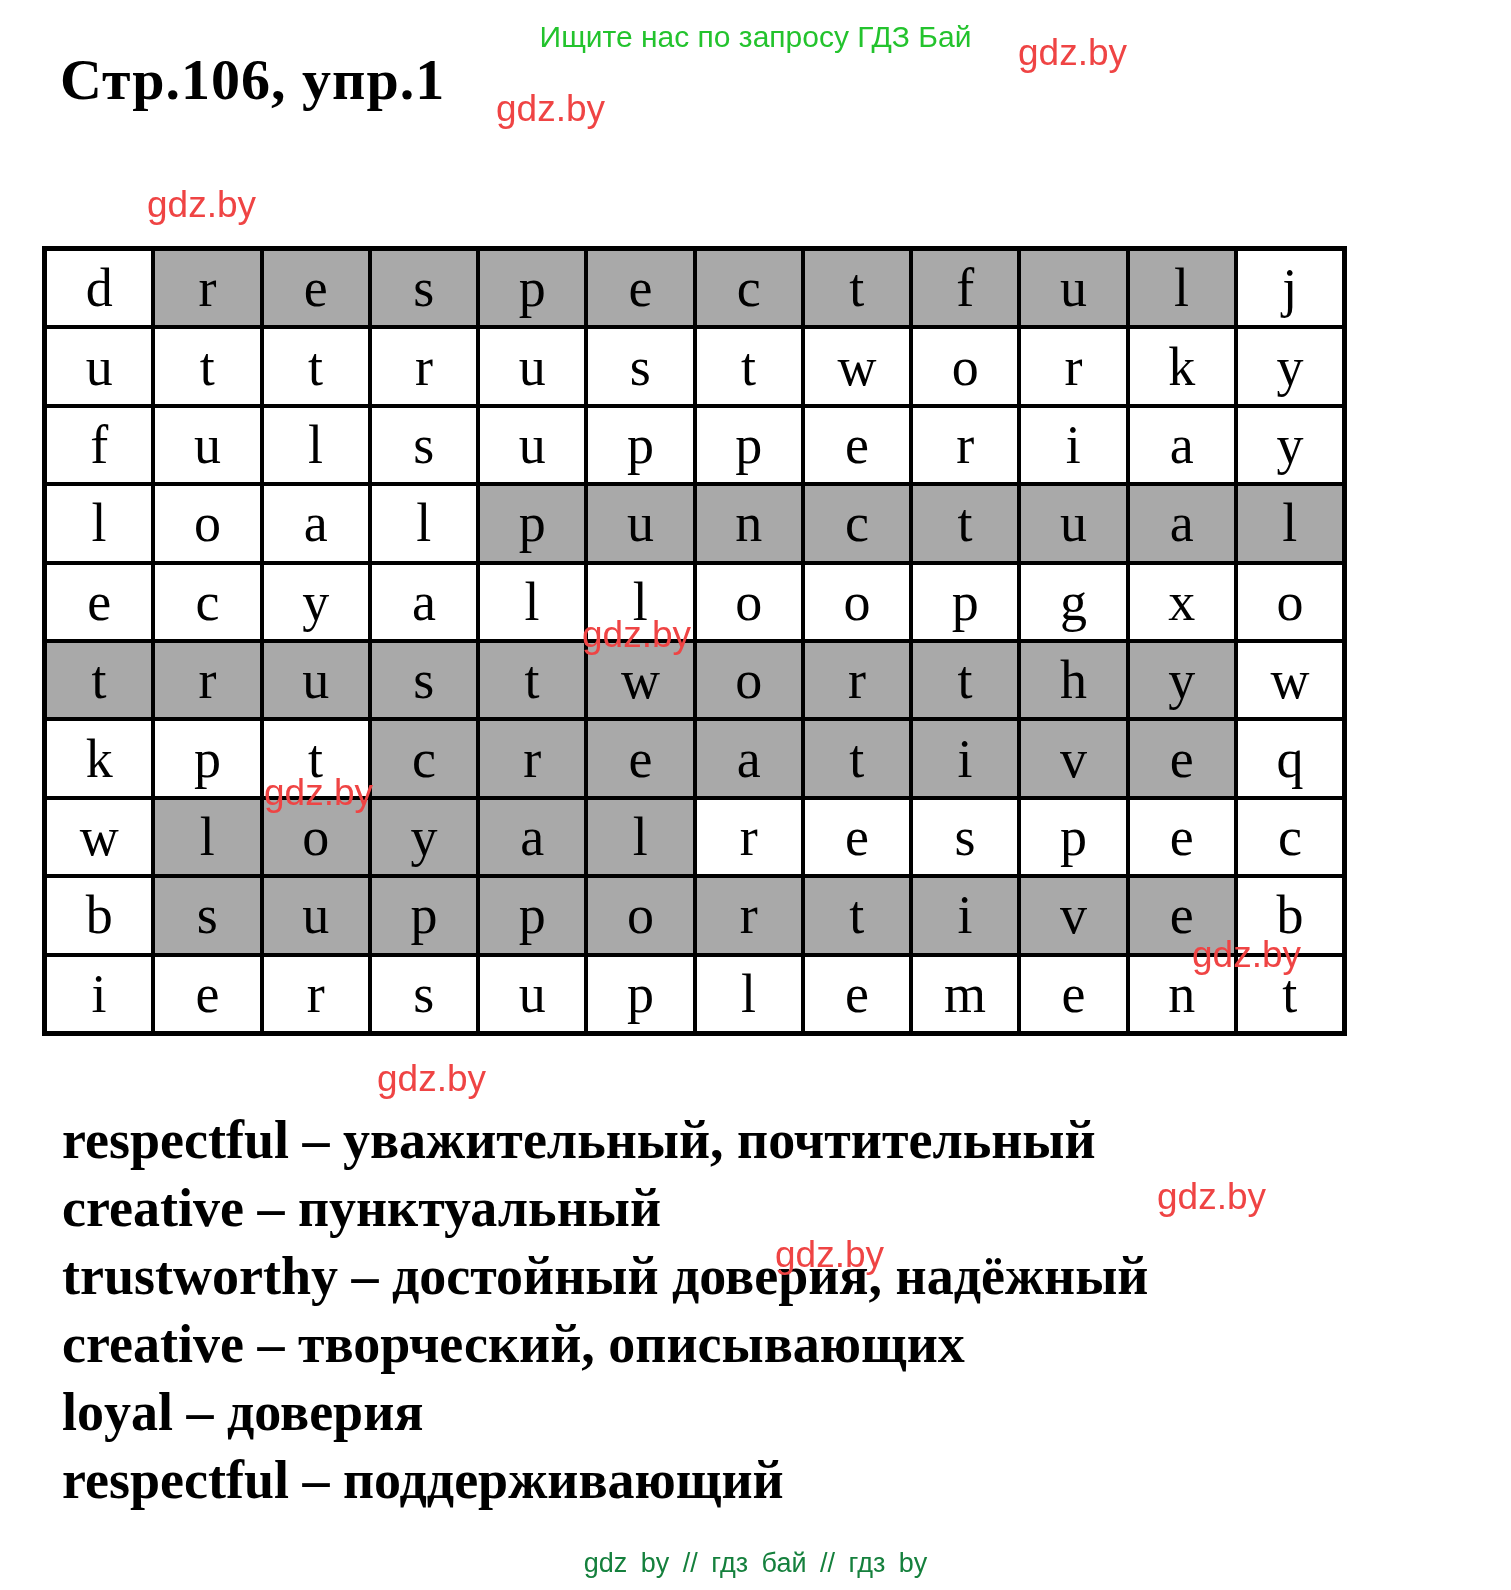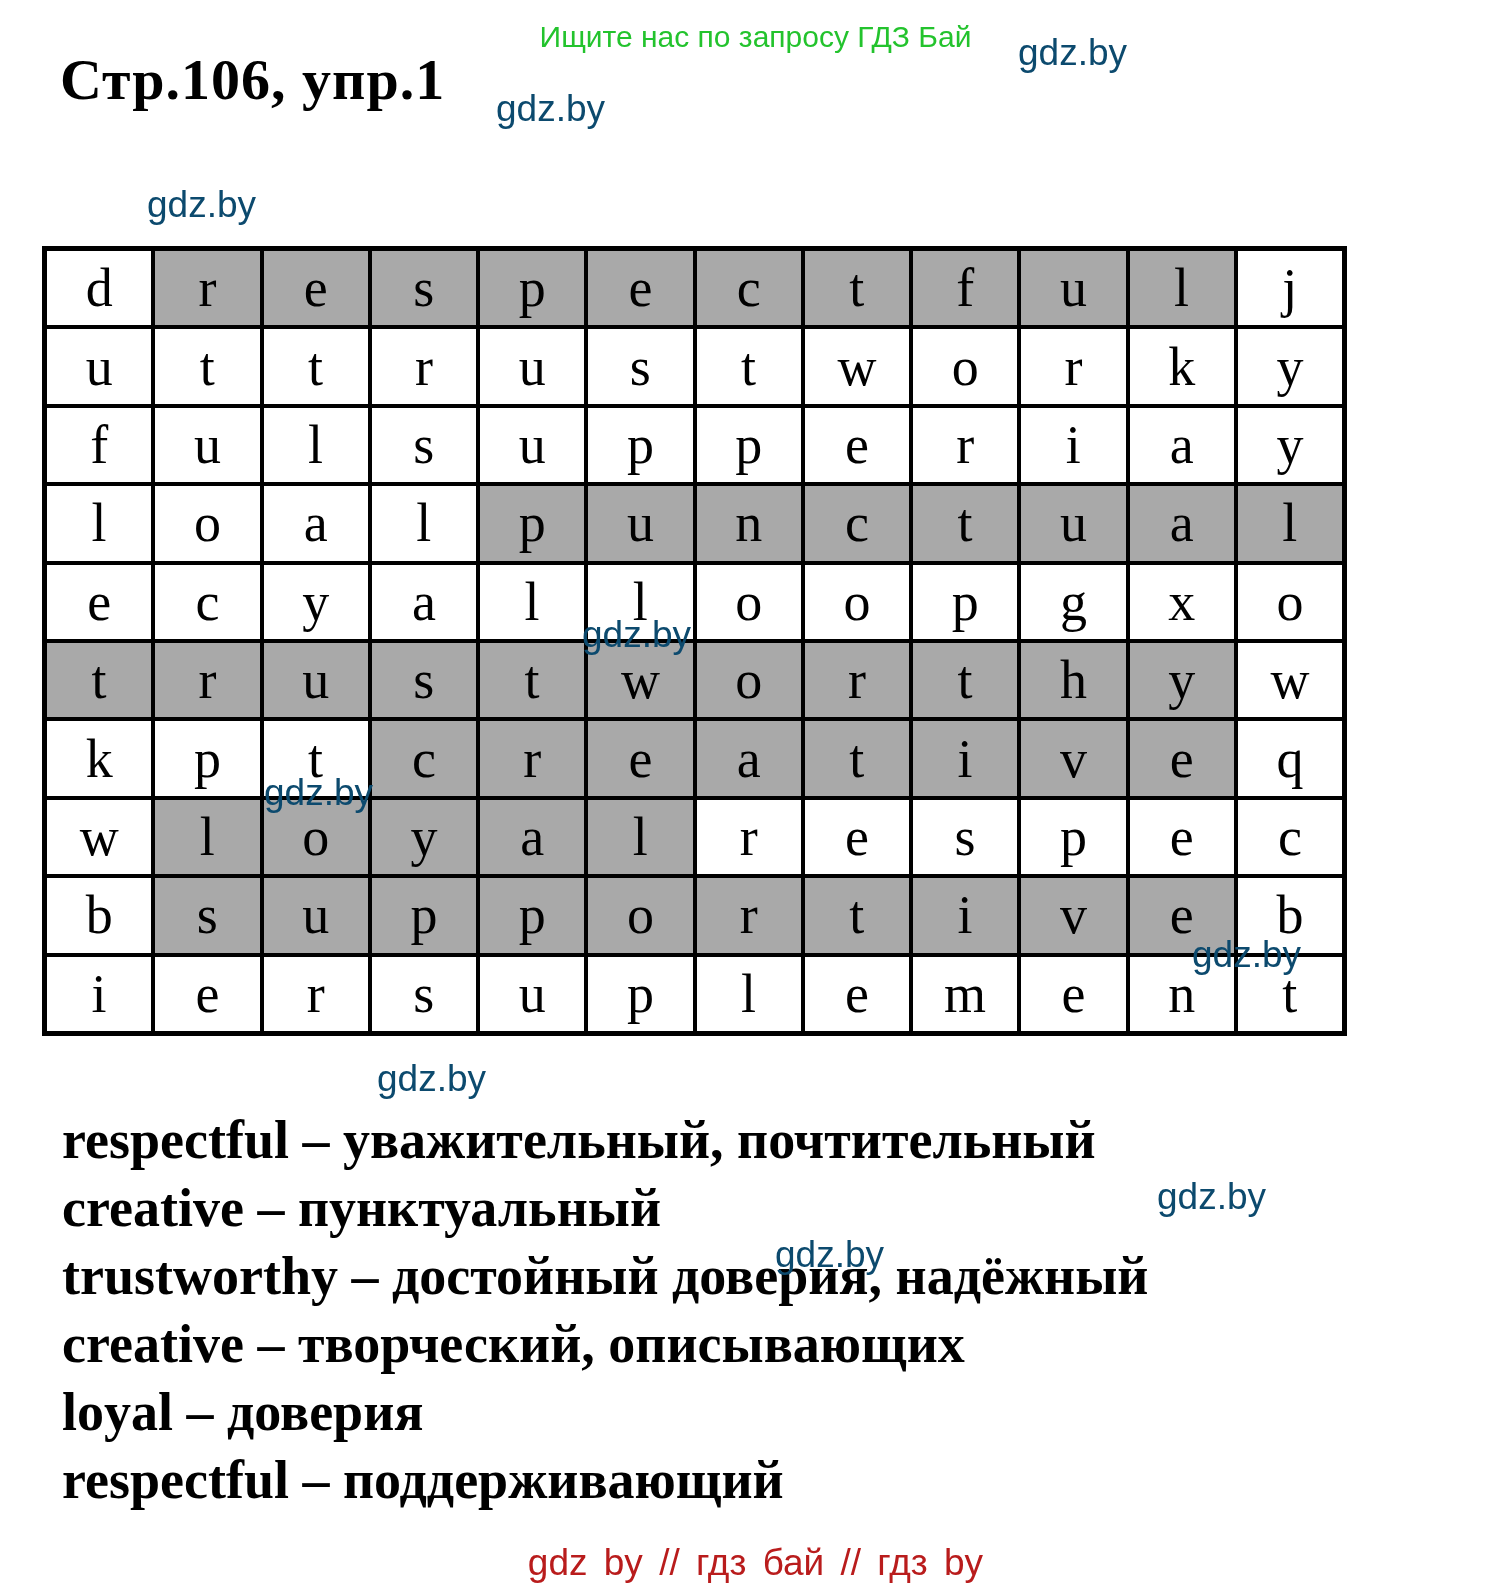--- a/index.html
+++ b/index.html
@@ -15,21 +15,21 @@
     position:absolute;top:20px;left:0;width:100%;
     text-align:center;
     font-family:"Liberation Sans", sans-serif;
     font-size:30px;line-height:34px;
     color:#23c32d;
   }
   .wm{
     position:absolute;
     font-family:"Liberation Sans", sans-serif;
     font-size:37px;line-height:38px;
-    color:#0c4a6e;
+    color:#ef4444;
     z-index:6;
     white-space:nowrap;
   }
   .w1{left:1018px;top:34px;}
   .w2{left:496px;top:90px;}
   .w3{left:147px;top:186px;}
   .w4{left:582px;top:616px;}
   .w5{left:264px;top:774px;}
   .w6{left:1192px;top:936px;}
   .w7{left:377px;top:1060px;}
@@ -67,22 +67,22 @@
   .answers{
     position:absolute;left:62px;top:1106px;
     font-size:54px;line-height:68px;
     z-index:2;
   }
   .answer-line{height:68px;white-space:nowrap;font-weight:bold;}
   .footer{
     position:absolute;left:0;top:1545px;width:100%;
     text-align:center;
     font-family:"Liberation Sans", sans-serif;
-    font-size:37px;line-height:36px;
-    color:#b91c1c;
+    font-size:27px;line-height:36px;
+    color:#15803d;
     word-spacing:6px;
   }
 </style>
 </head>
 <body>
 
 <div class="page">
 
   <div class="promo">Ищите нас по запросу ГДЗ Бай</div>
 

